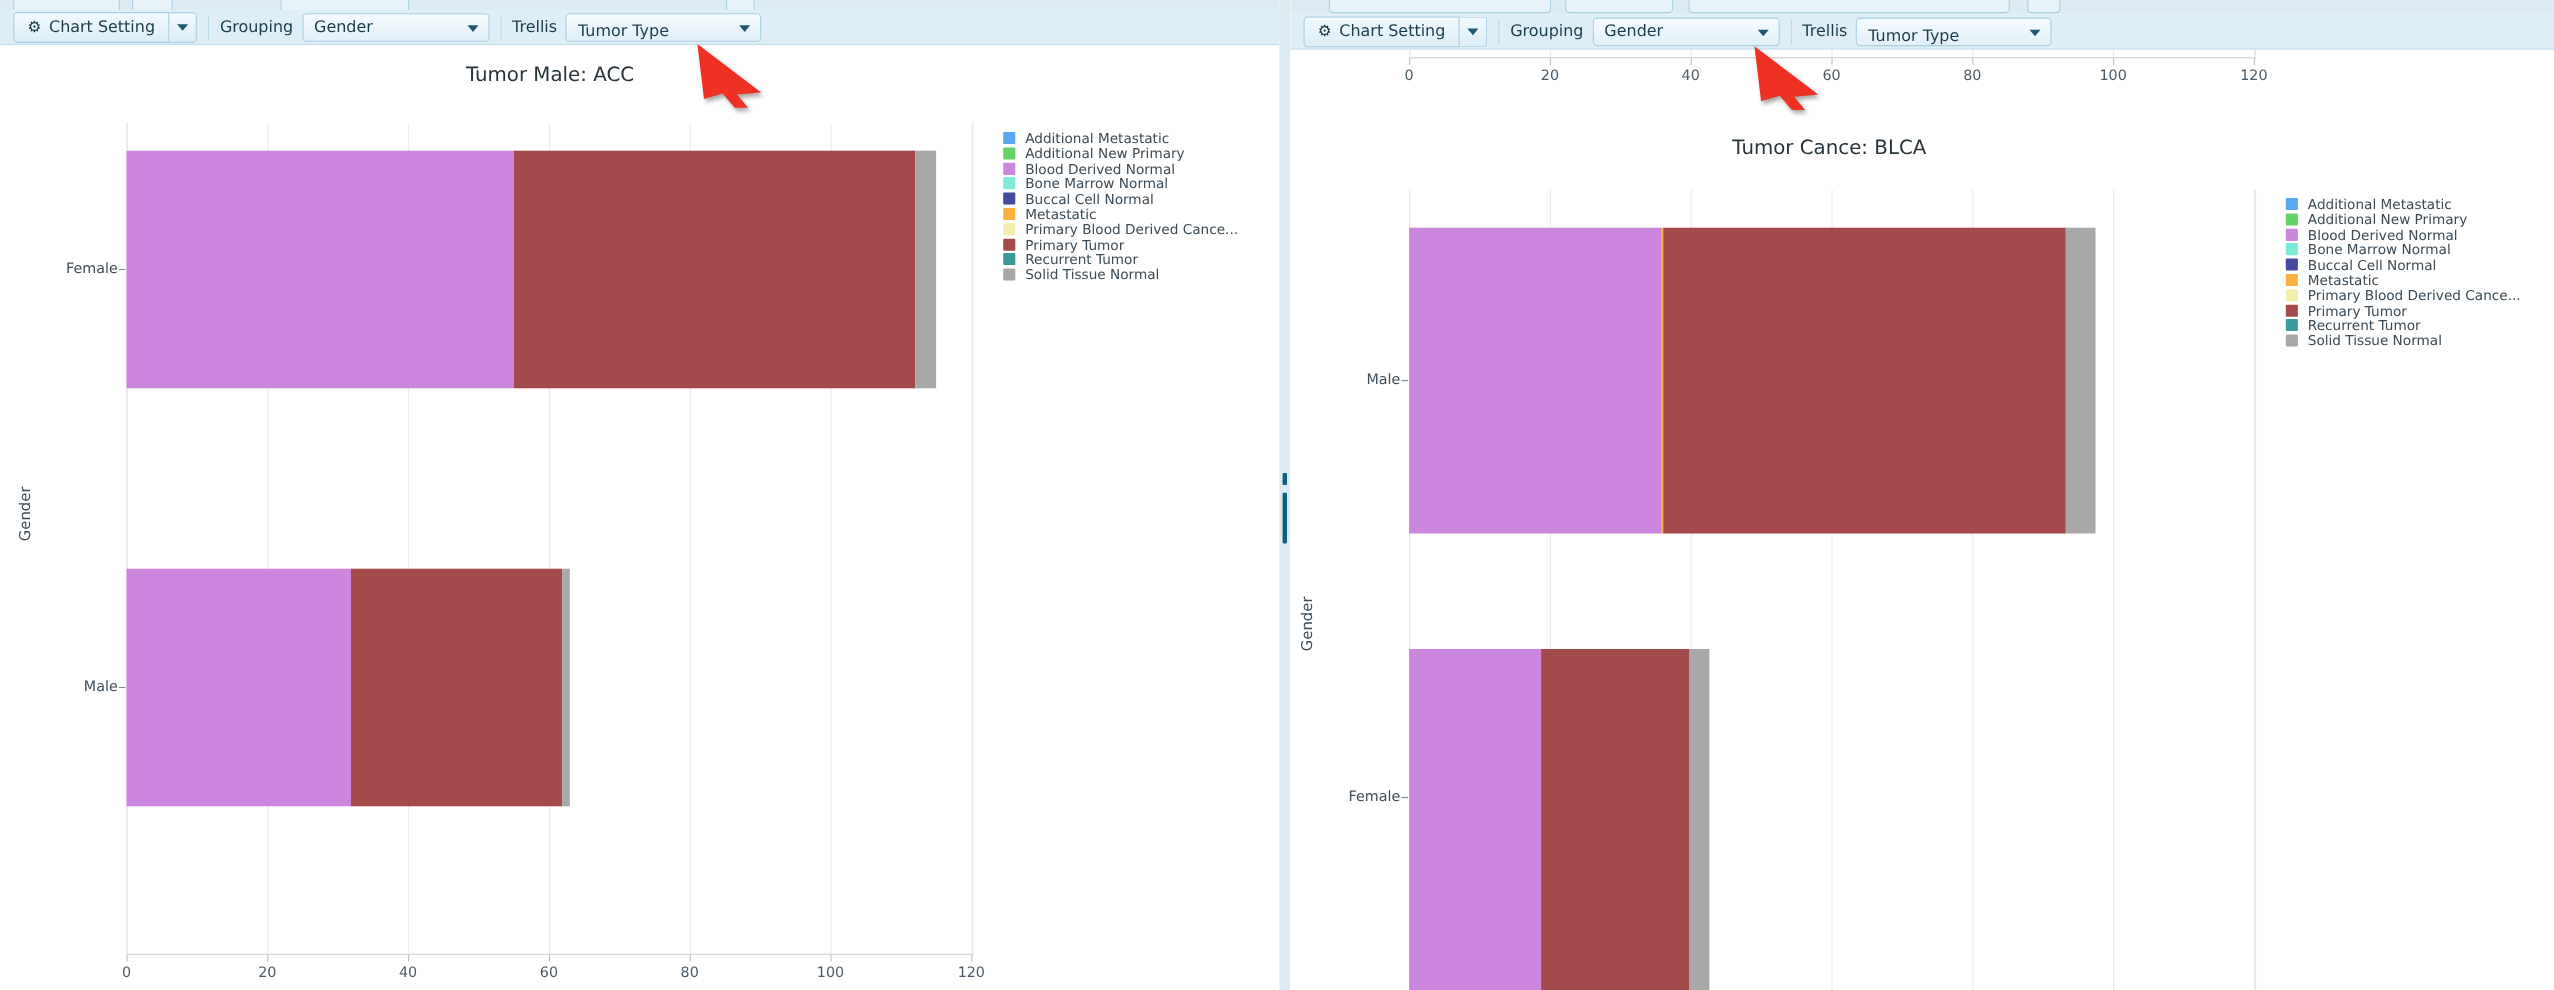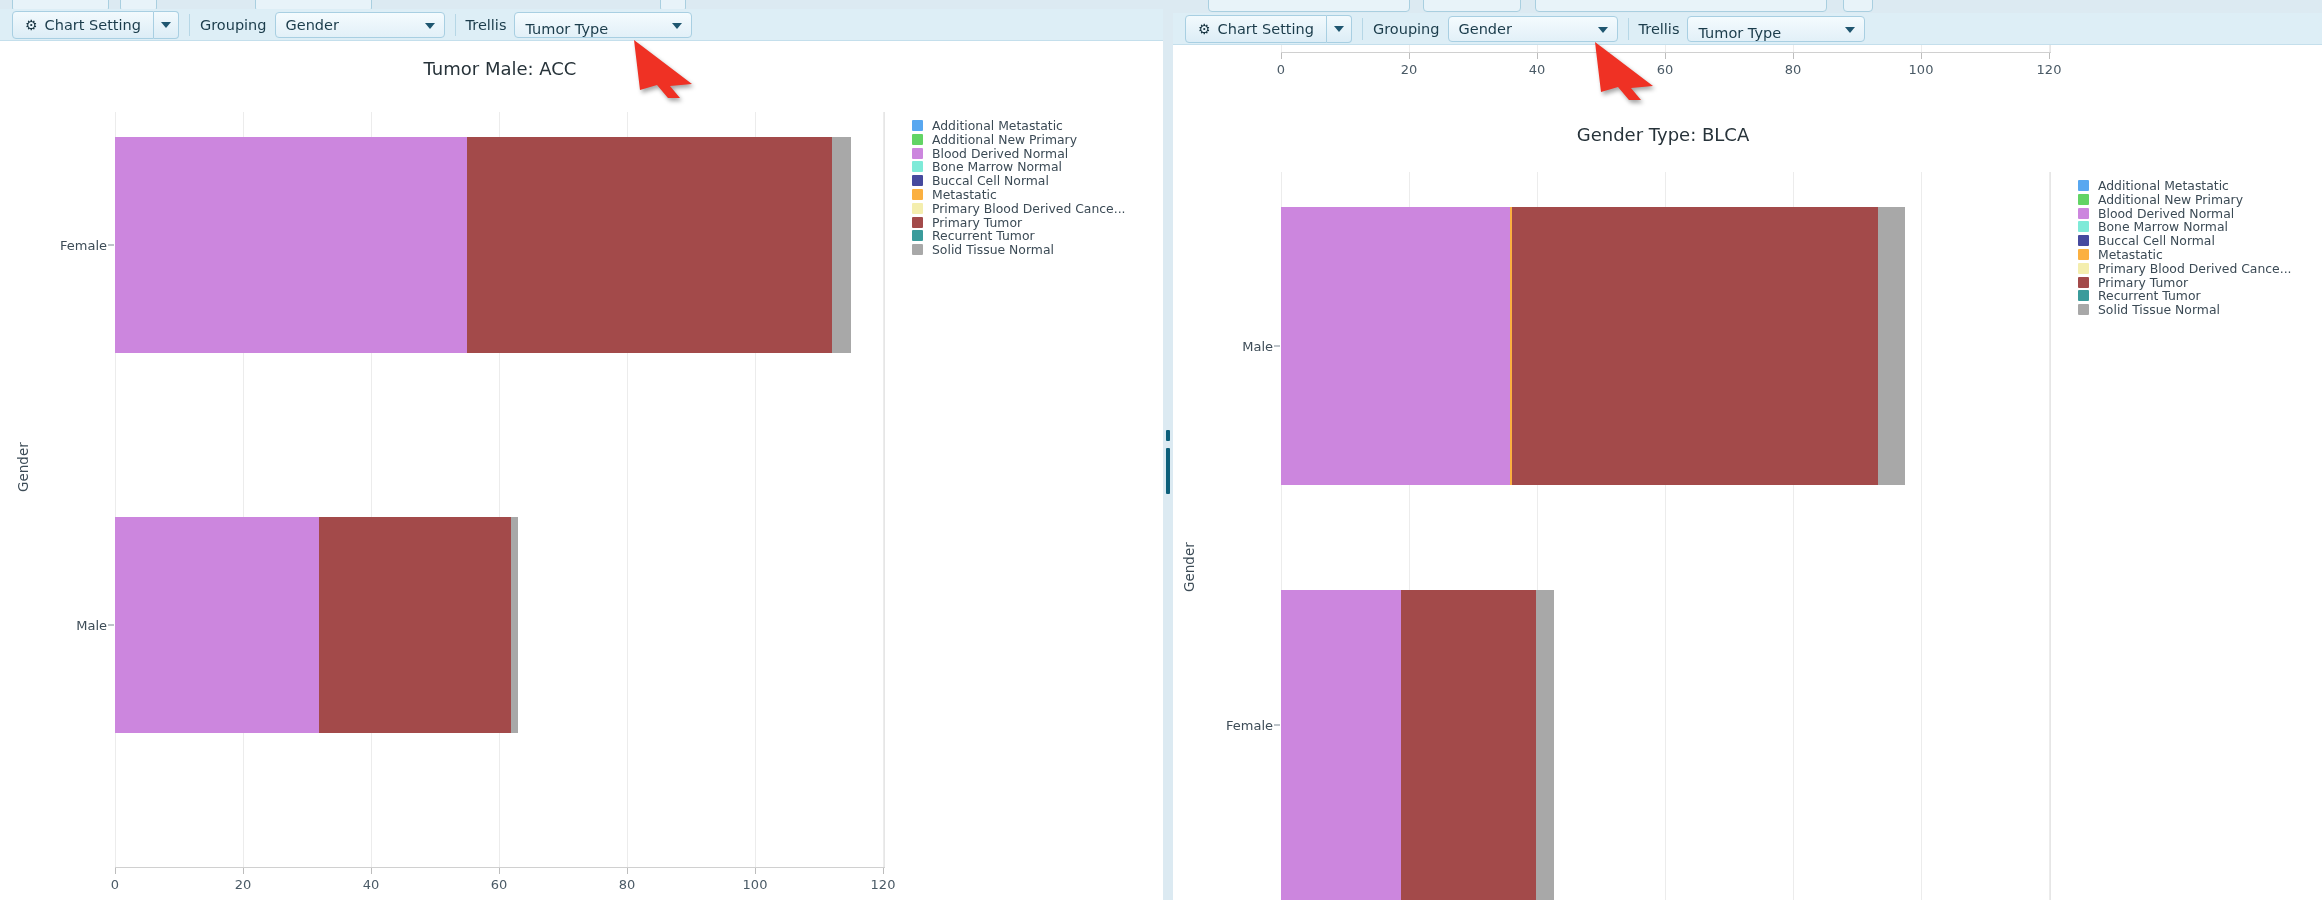--- a/index.html
+++ b/index.html
@@ -300,21 +300,21 @@
       <div class="tickmark" style="left:768px;bottom:-7px;"></div>
       <div class="ticklabel" style="left:0px;top:68px;">0</div>
       <div class="ticklabel" style="left:128px;top:68px;">20</div>
       <div class="ticklabel" style="left:256px;top:68px;">40</div>
       <div class="ticklabel" style="left:384px;top:68px;">60</div>
       <div class="ticklabel" style="left:512px;top:68px;">80</div>
       <div class="ticklabel" style="left:640px;top:68px;">100</div>
       <div class="ticklabel" style="left:768px;top:68px;">120</div>
     </div>
 
-    <div class="chart-title" style="left:320px;top:124px;width:340px;">Gender Type: BLCA</div>
+    <div class="chart-title" style="left:320px;top:124px;width:340px;">Tumor Cance: BLCA</div>
 
     <div class="plot" style="left:108px;top:172px;width:770px;height:728px;">
       <div class="plot-bg"></div>
 
       <div class="gridline" style="left:0px;"></div>
       <div class="gridline" style="left:128px;"></div>
       <div class="gridline" style="left:256px;"></div>
       <div class="gridline" style="left:384px;"></div>
       <div class="gridline" style="left:512px;"></div>
       <div class="gridline" style="left:640px;"></div>

